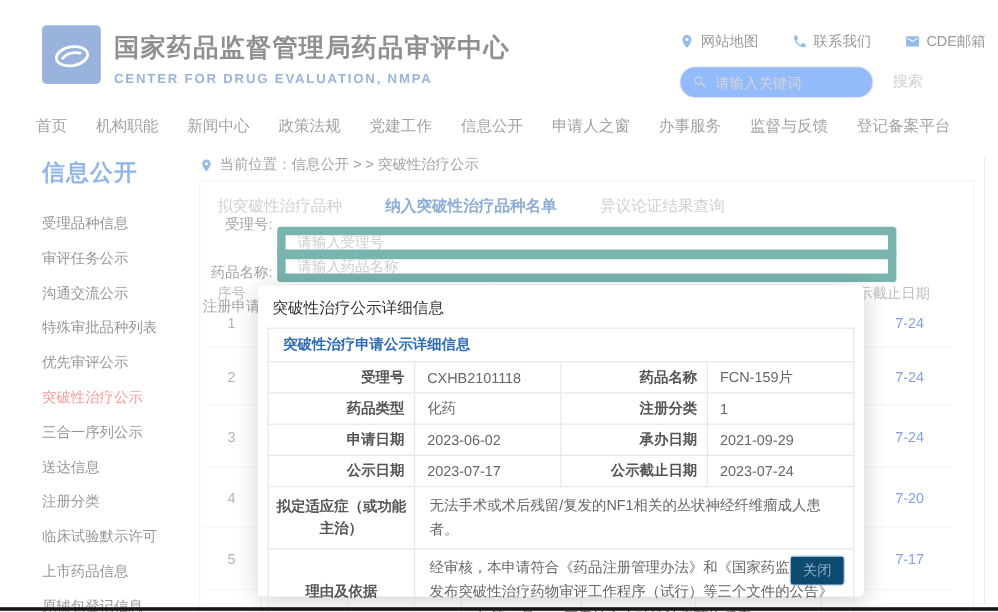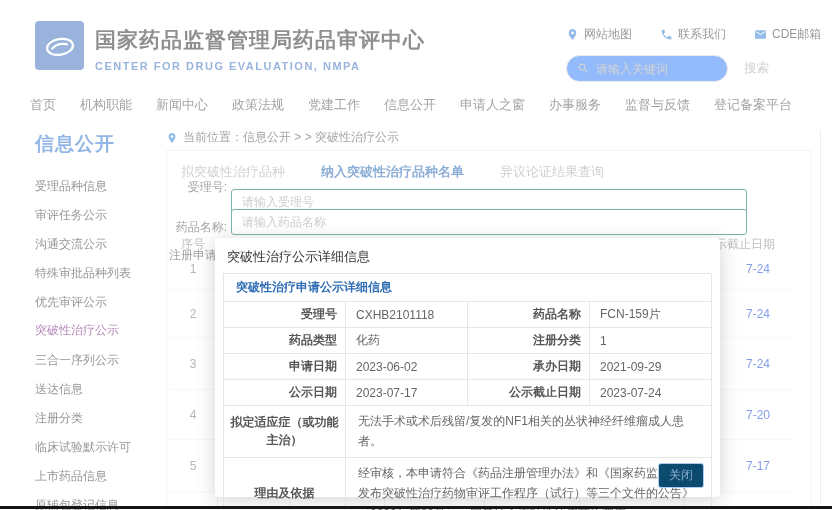--- a/index.html
+++ b/index.html
@@ -26,36 +26,36 @@
   .search-box input::placeholder { color:#b3b3b3; }
   .search-btn { margin-left:16px; color:#a9a9a9; font-size:12.5px; cursor:pointer; }
   
   .nav { position:absolute; top:88px; left:0; width:100%; height:34px; display:flex; align-items:center;
     padding:0 40px 0 30px; justify-content:space-between; font-size:13px; color:#555; }
   .nav span { cursor:pointer; white-space:nowrap; }
   
   .sidebar { position:absolute; left:35px; top:131px; width:125px; }
   .sidebar-title { font-size:19px; font-weight:bold; color:#3a7ad1; margin-bottom:15px; letter-spacing:1px; }
   .sidebar-item { font-size:12px; color:#3c3c3c; height:29px; line-height:29px; cursor:pointer; white-space:nowrap; }
-  .sidebar-item.active { color:#701a75;font-family:Liberation Mono, monospace; }
+  .sidebar-item.active { color:#ef4444; }
   
   .breadcrumb { position:absolute; left:166px; top:129px; display:flex; align-items:center; gap:5px;
     font-size:12px; color:#555; }
   .breadcrumb svg { width:12px; height:12px; fill:#3d86d8; }
   
   .panel { position:absolute; left:166px; top:150px; width:646px; height:410px;
     border:1px solid #e7ecf2; background:#fff; }
   .tabs { display:flex; gap:36px; padding:12px 0 0 14px; font-size:13px; }
   .tab { color:#a9a9a9; cursor:pointer; white-space:nowrap; }
   .tab.active { color:#2e6cb5; font-weight:bold; }
   .f-label { position:absolute; width:60px; text-align:right; font-size:12px; color:#555; white-space:nowrap; }
   .f-label.l1 { left:0; top:28px; }
   .f-label.l2 { left:0; top:68px; }
   .f-label.l3 { left:2px; top:96px; width:auto; text-align:left; }
-  .f-input { position:absolute; left:64px; width:516px; height:26px; border:1px solid #0f766e;
+  .f-input { position:absolute; left:64px; width:516px; height:26px; border:7px solid #0f766e;
     border-radius:3px; font-size:12px; padding:0 10px; color:#666; outline:none; background:#fff; font-family:inherit; }
   .f-input::placeholder { color:#a5a5a5; }
   .f-input.i1 { top:38px; }
   .f-input.i2 { top:58px; }
   .t-head { position:absolute; left:2px; top:85px; display:flex; font-size:12px; color:#888; }
   .t-head .hc { display:flex; align-items:center; justify-content:center; white-space:nowrap; }
   .t-body { position:absolute; left:2px; top:97px; width:625px; }
   .t-row { display:flex; border-bottom:1px solid #f0f0f0; cursor:pointer; }
   .t-cell { display:flex; align-items:center; justify-content:center; font-size:12px; color:#777; }
   .c0 { width:48px; } .c1 { width:72px; } .c2 { width:95px; } .c3 { width:100px; }

